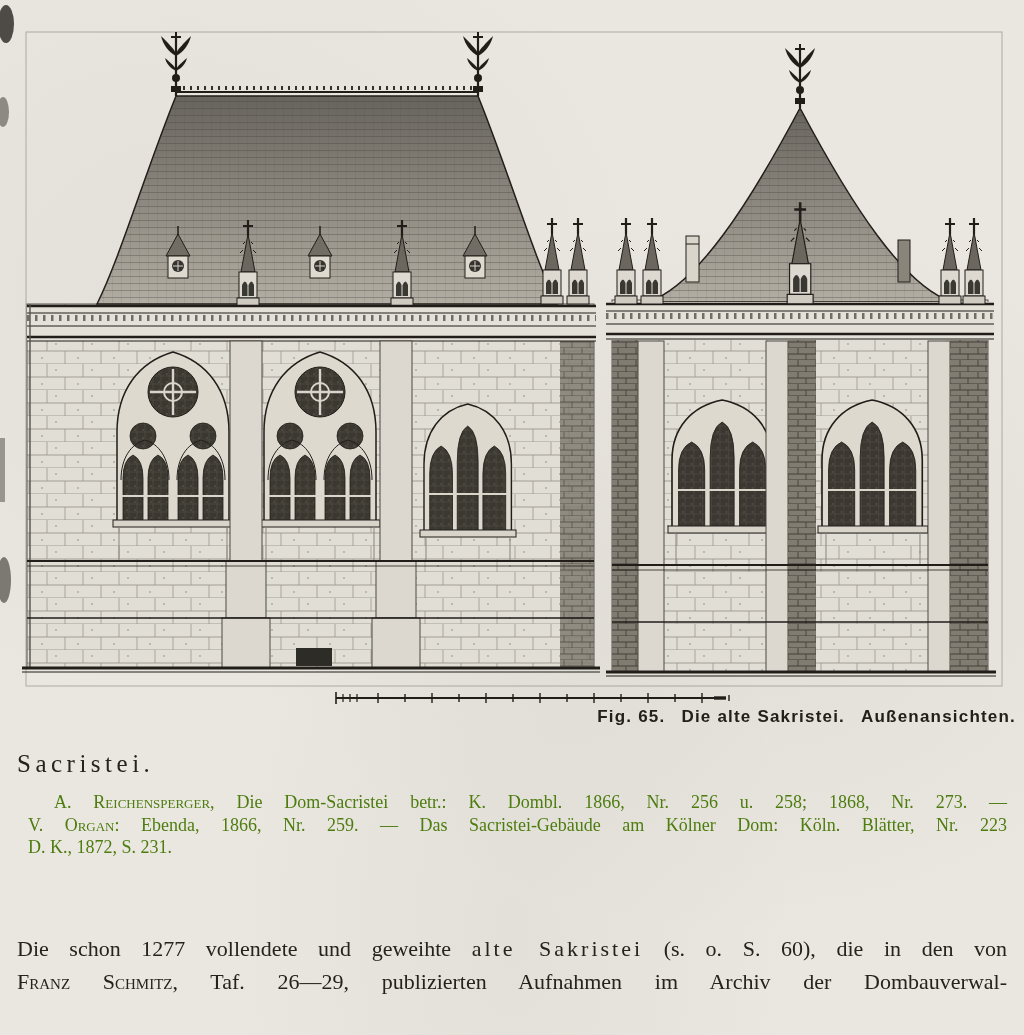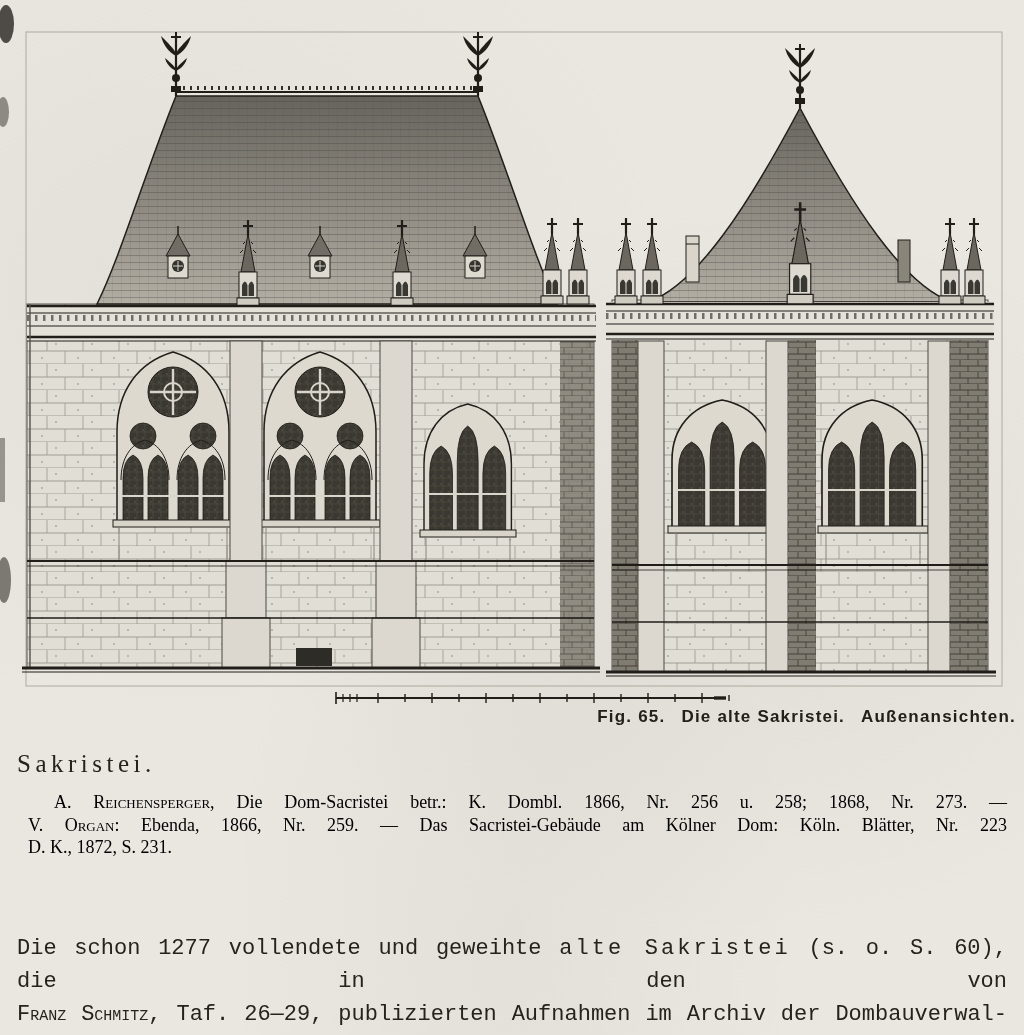--- a/index.html
+++ b/index.html
@@ -23,30 +23,30 @@
     font-weight:bold;font-size:17px;letter-spacing:1.2px;
     color:#23201c;
   }
   .caption span{margin:0 8px;}
   .heading{
     position:absolute;top:750px;left:17px;
     font-size:25px;letter-spacing:4.5px;color:#26221d;
   }
   .bib{
     position:absolute;top:791px;left:28px;width:979px;
-    font-size:18px;line-height:22.6px;color:#000000;
+    font-size:18px;line-height:22.6px;color:#4d7c0f;
   }
   .bib .tline{text-align:justify;text-align-last:justify;}
   .bib .tline:first-child{text-indent:26px;}
   .bib .tline:last-child{text-align-last:left;}
   .bodytext{
     position:absolute;top:932px;left:17px;width:990px;
     font-size:22px;line-height:33px;color:#26221d;
   }
-  .bodytext .tline{text-align:justify;text-align-last:justify;font-family:Liberation Mono, monospace;}
+  .bodytext .tline{text-align:justify;text-align-last:justify;}
   .sc{font-variant:small-caps;}
   .sp{letter-spacing:3px;}
 </style>
 </head>
 <body>
 
 <div class="page">
 
   <svg class="engraving" width="1024" height="745" viewBox="0 0 1024 745" aria-hidden="true">
     <defs>
@@ -247,21 +247,21 @@
       <path d="M378,693 V703 M405,694 V702 M432,693 V703 M459,694 V702 M486,693 V703 M513,694 V702 M540,693 V703 M567,694 V702 M594,693 V703 M621,694 V702 M648,693 V703 M675,694 V702 M702,693 V703" stroke-width="1.4"></path>
       <path d="M714,698 H726" stroke-width="3.4"></path>
       <path d="M729,695 V701" stroke-width="1.4"></path>
     </g>
   </svg>
 
   <div class="caption">
     <span>Fig. 65.</span><span>Die alte Sakristei.</span><span>Außenansichten.</span>
   </div>
 
-  <div class="heading">Sakristei.</div>
+  <div class="heading">Sacristei.</div>
 
   <div class="bib">
       <div class="tline"><span>A. </span><span class="sc">Reichensperger</span><span>, Die Dom-Sacristei betr.: K. Dombl. 1866, Nr. 256 u. 258; 1868, Nr. 273. —</span></div>
       <div class="tline"><span>V. </span><span class="sc">Organ</span><span>: Ebenda, 1866, Nr. 259. — Das Sacristei-Gebäude am Kölner Dom: Köln. Blätter, Nr. 223</span></div>
       <div class="tline"><span>D. K., 1872, S. 231.</span></div>
     </div>
 
   <div class="bodytext">
       <div class="tline"><span>Die schon 1277 vollendete und geweihte </span><span class="sp">alte Sakristei</span><span> (s. o. S. 60), die in den von</span></div>
       <div class="tline"><span class="sc">Franz Schmitz</span><span>, Taf. 26—29, publizierten Aufnahmen im Archiv der Dombauverwal-</span></div>

